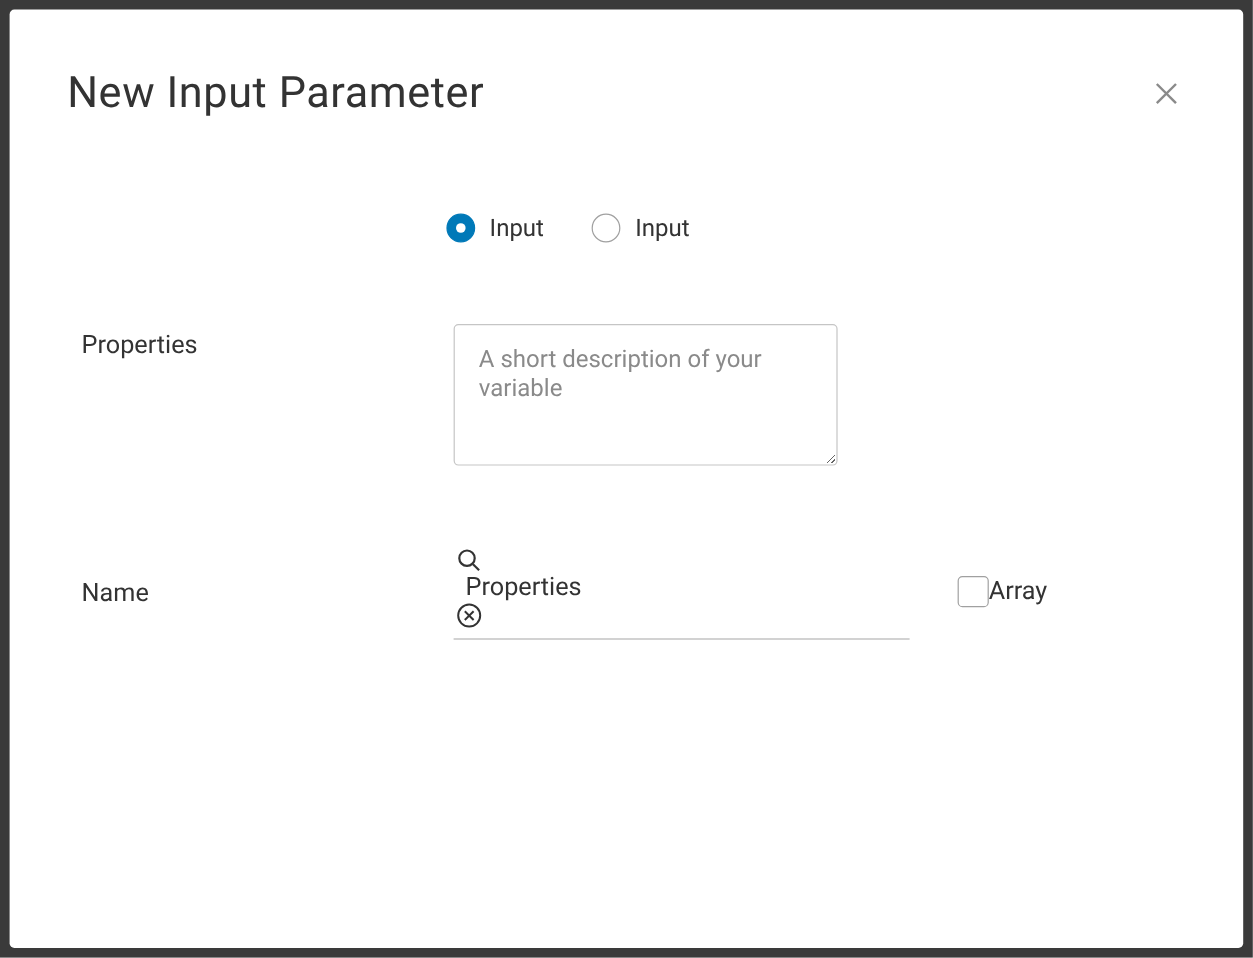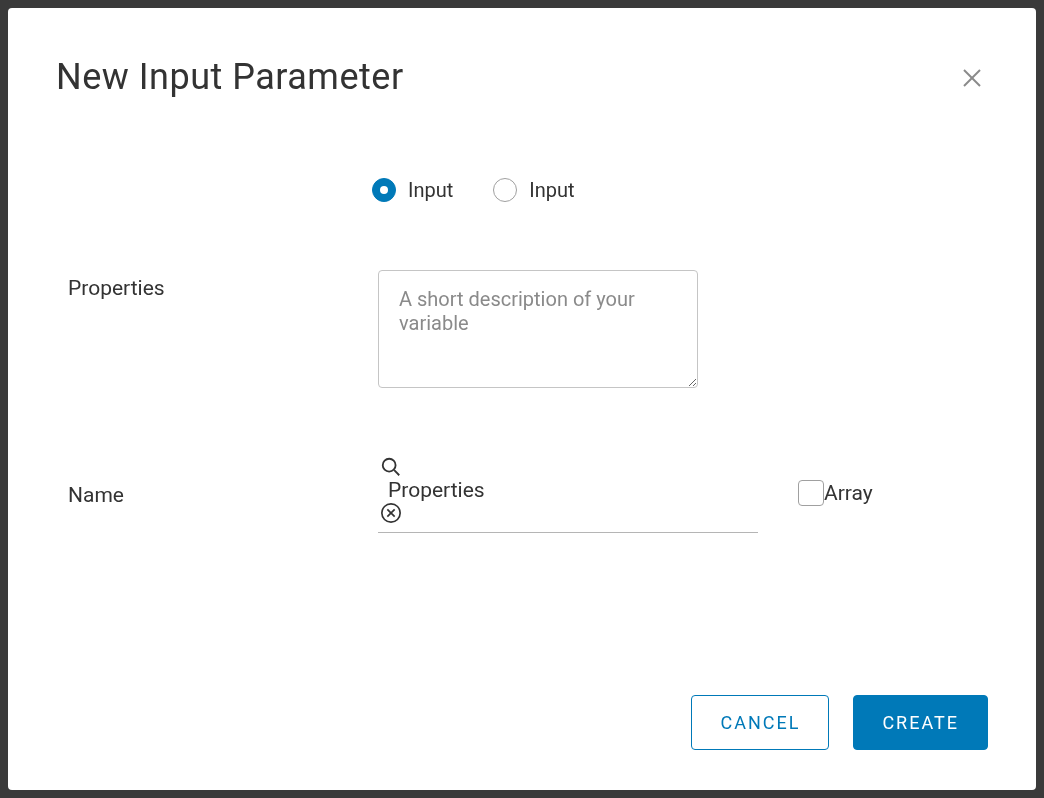--- a/index.html
+++ b/index.html
@@ -272,18 +272,14 @@
         </button>
       </div>
       <div class="array-wrap">
         <div class="checkbox"></div>
         <span class="array-label">Array</span>
       </div>
     </div>
 
   </div>
 
-  <div class="modal-footer">
-    <button class="btn btn-cancel">CANCEL</button>
-    <button class="btn btn-create">CREATE</button>
-  </div>
 
 </div>
 
 </body></html>

